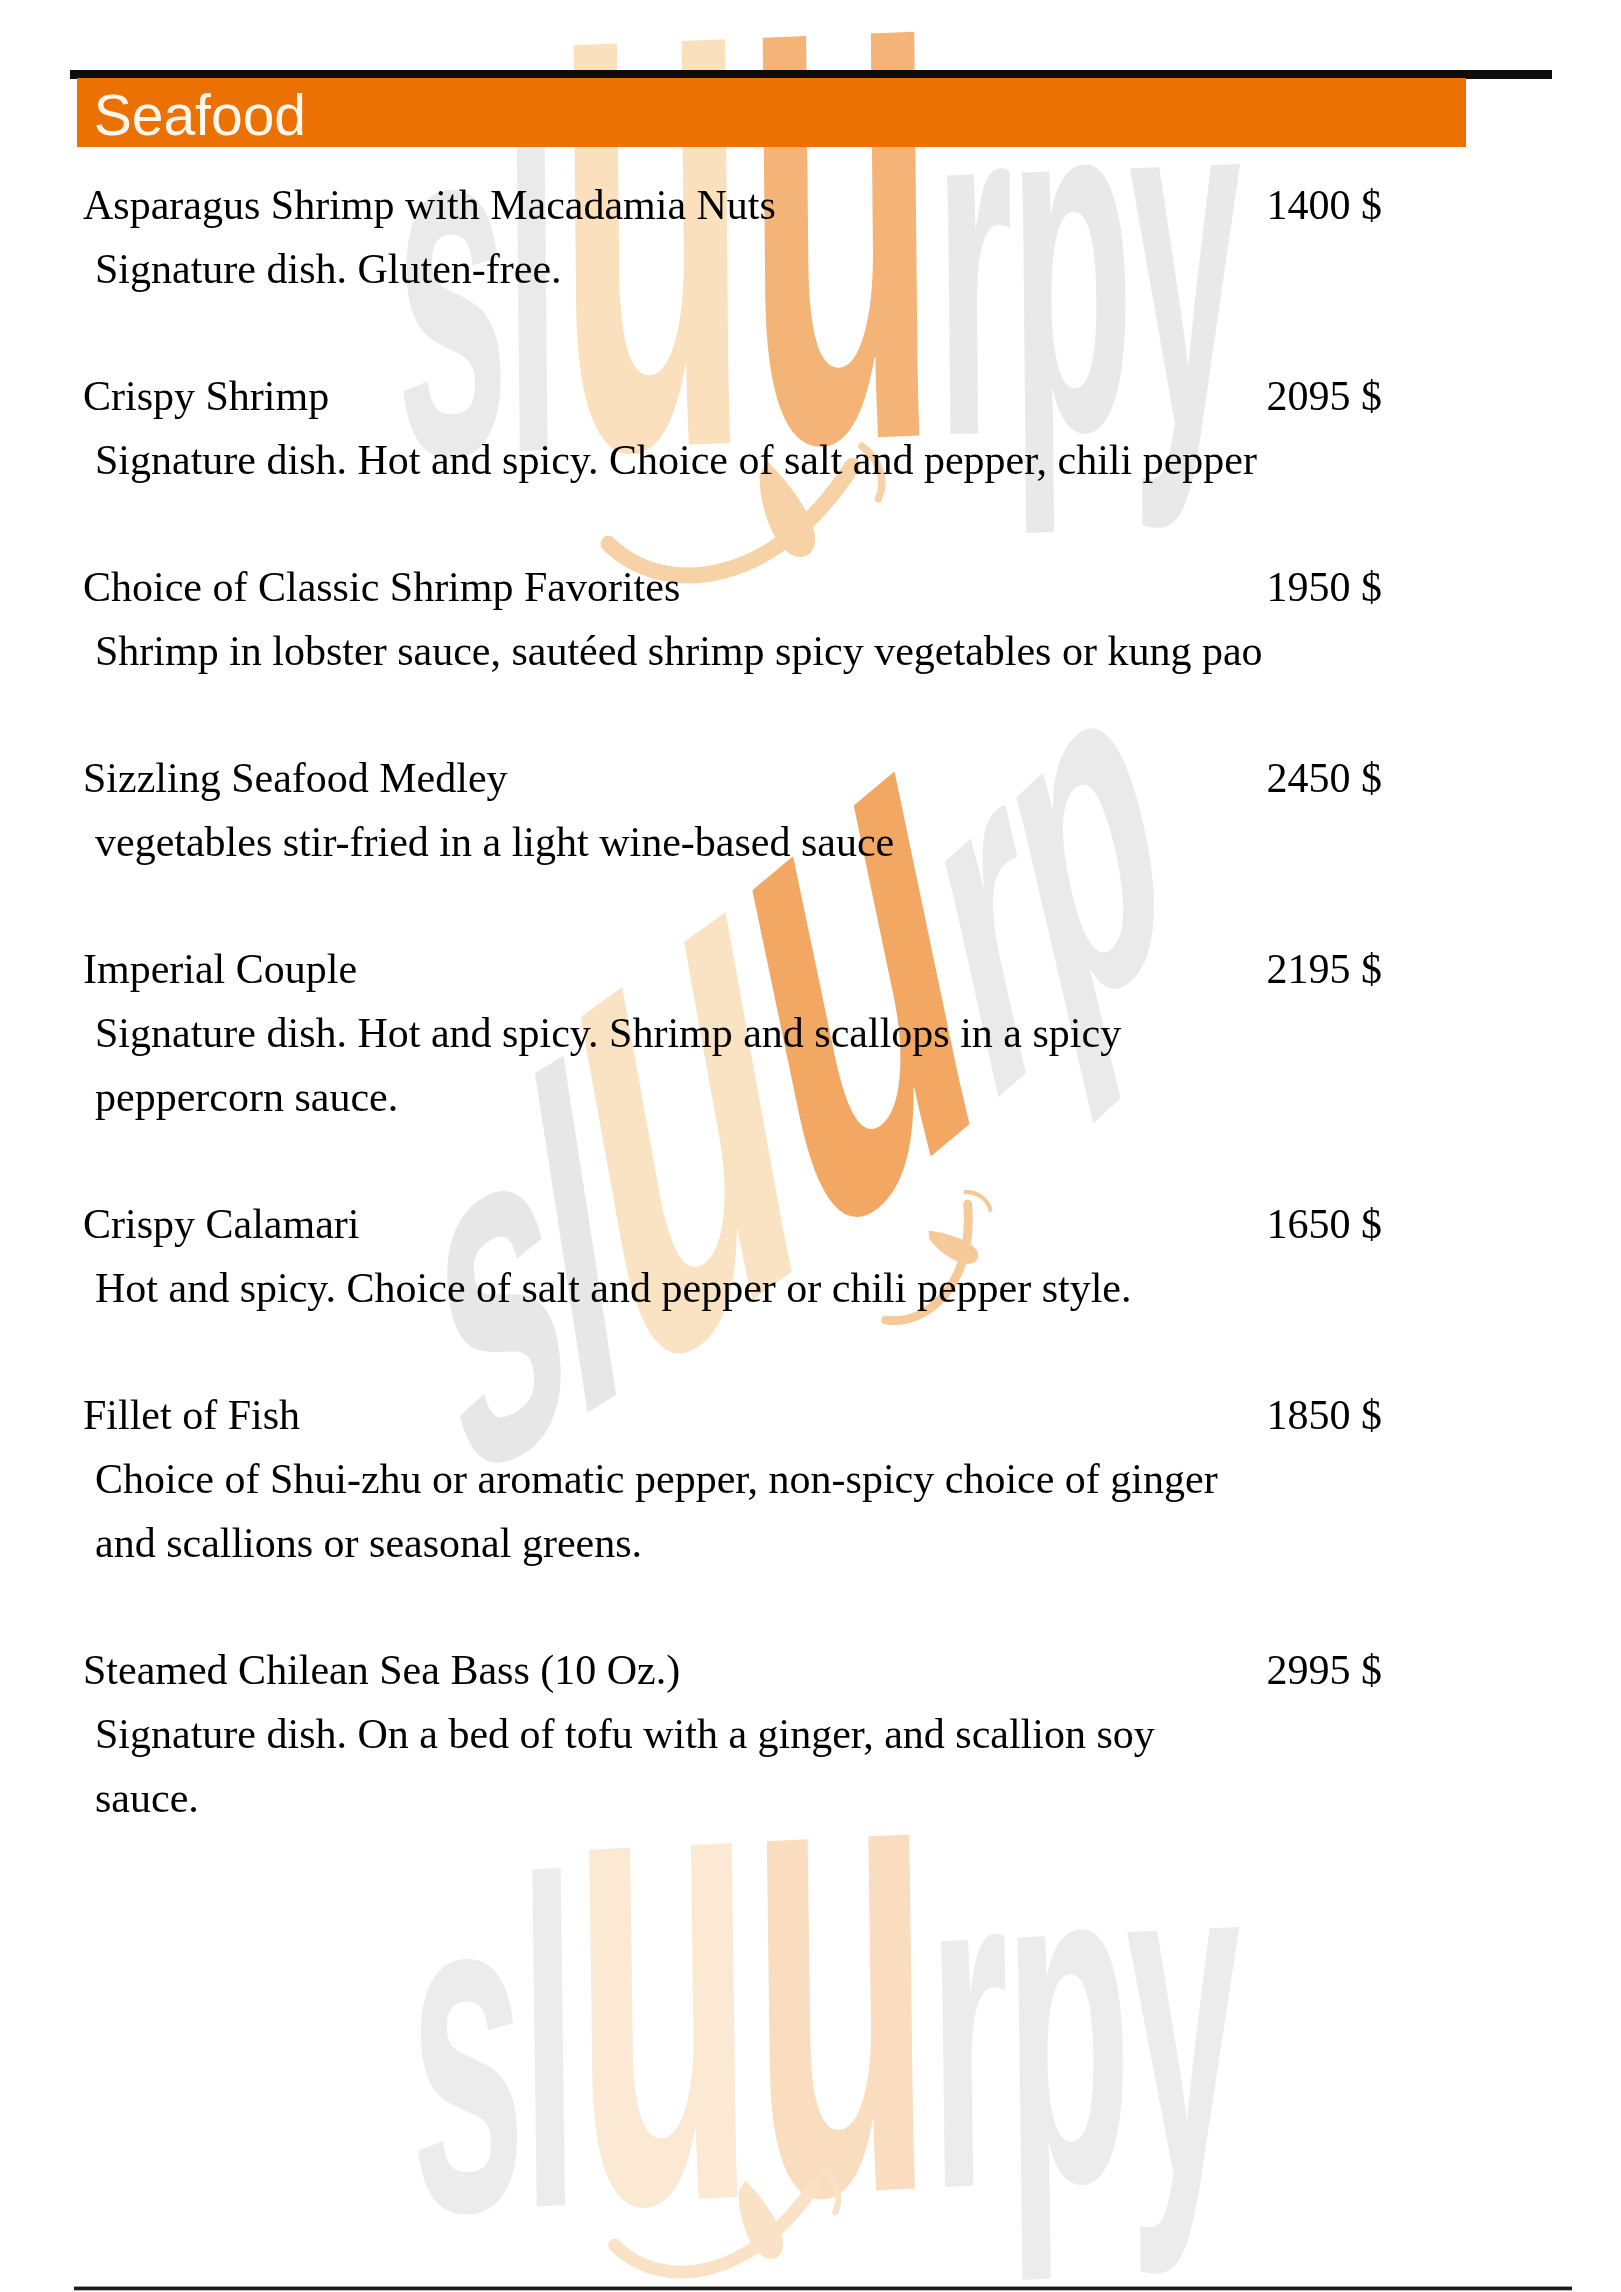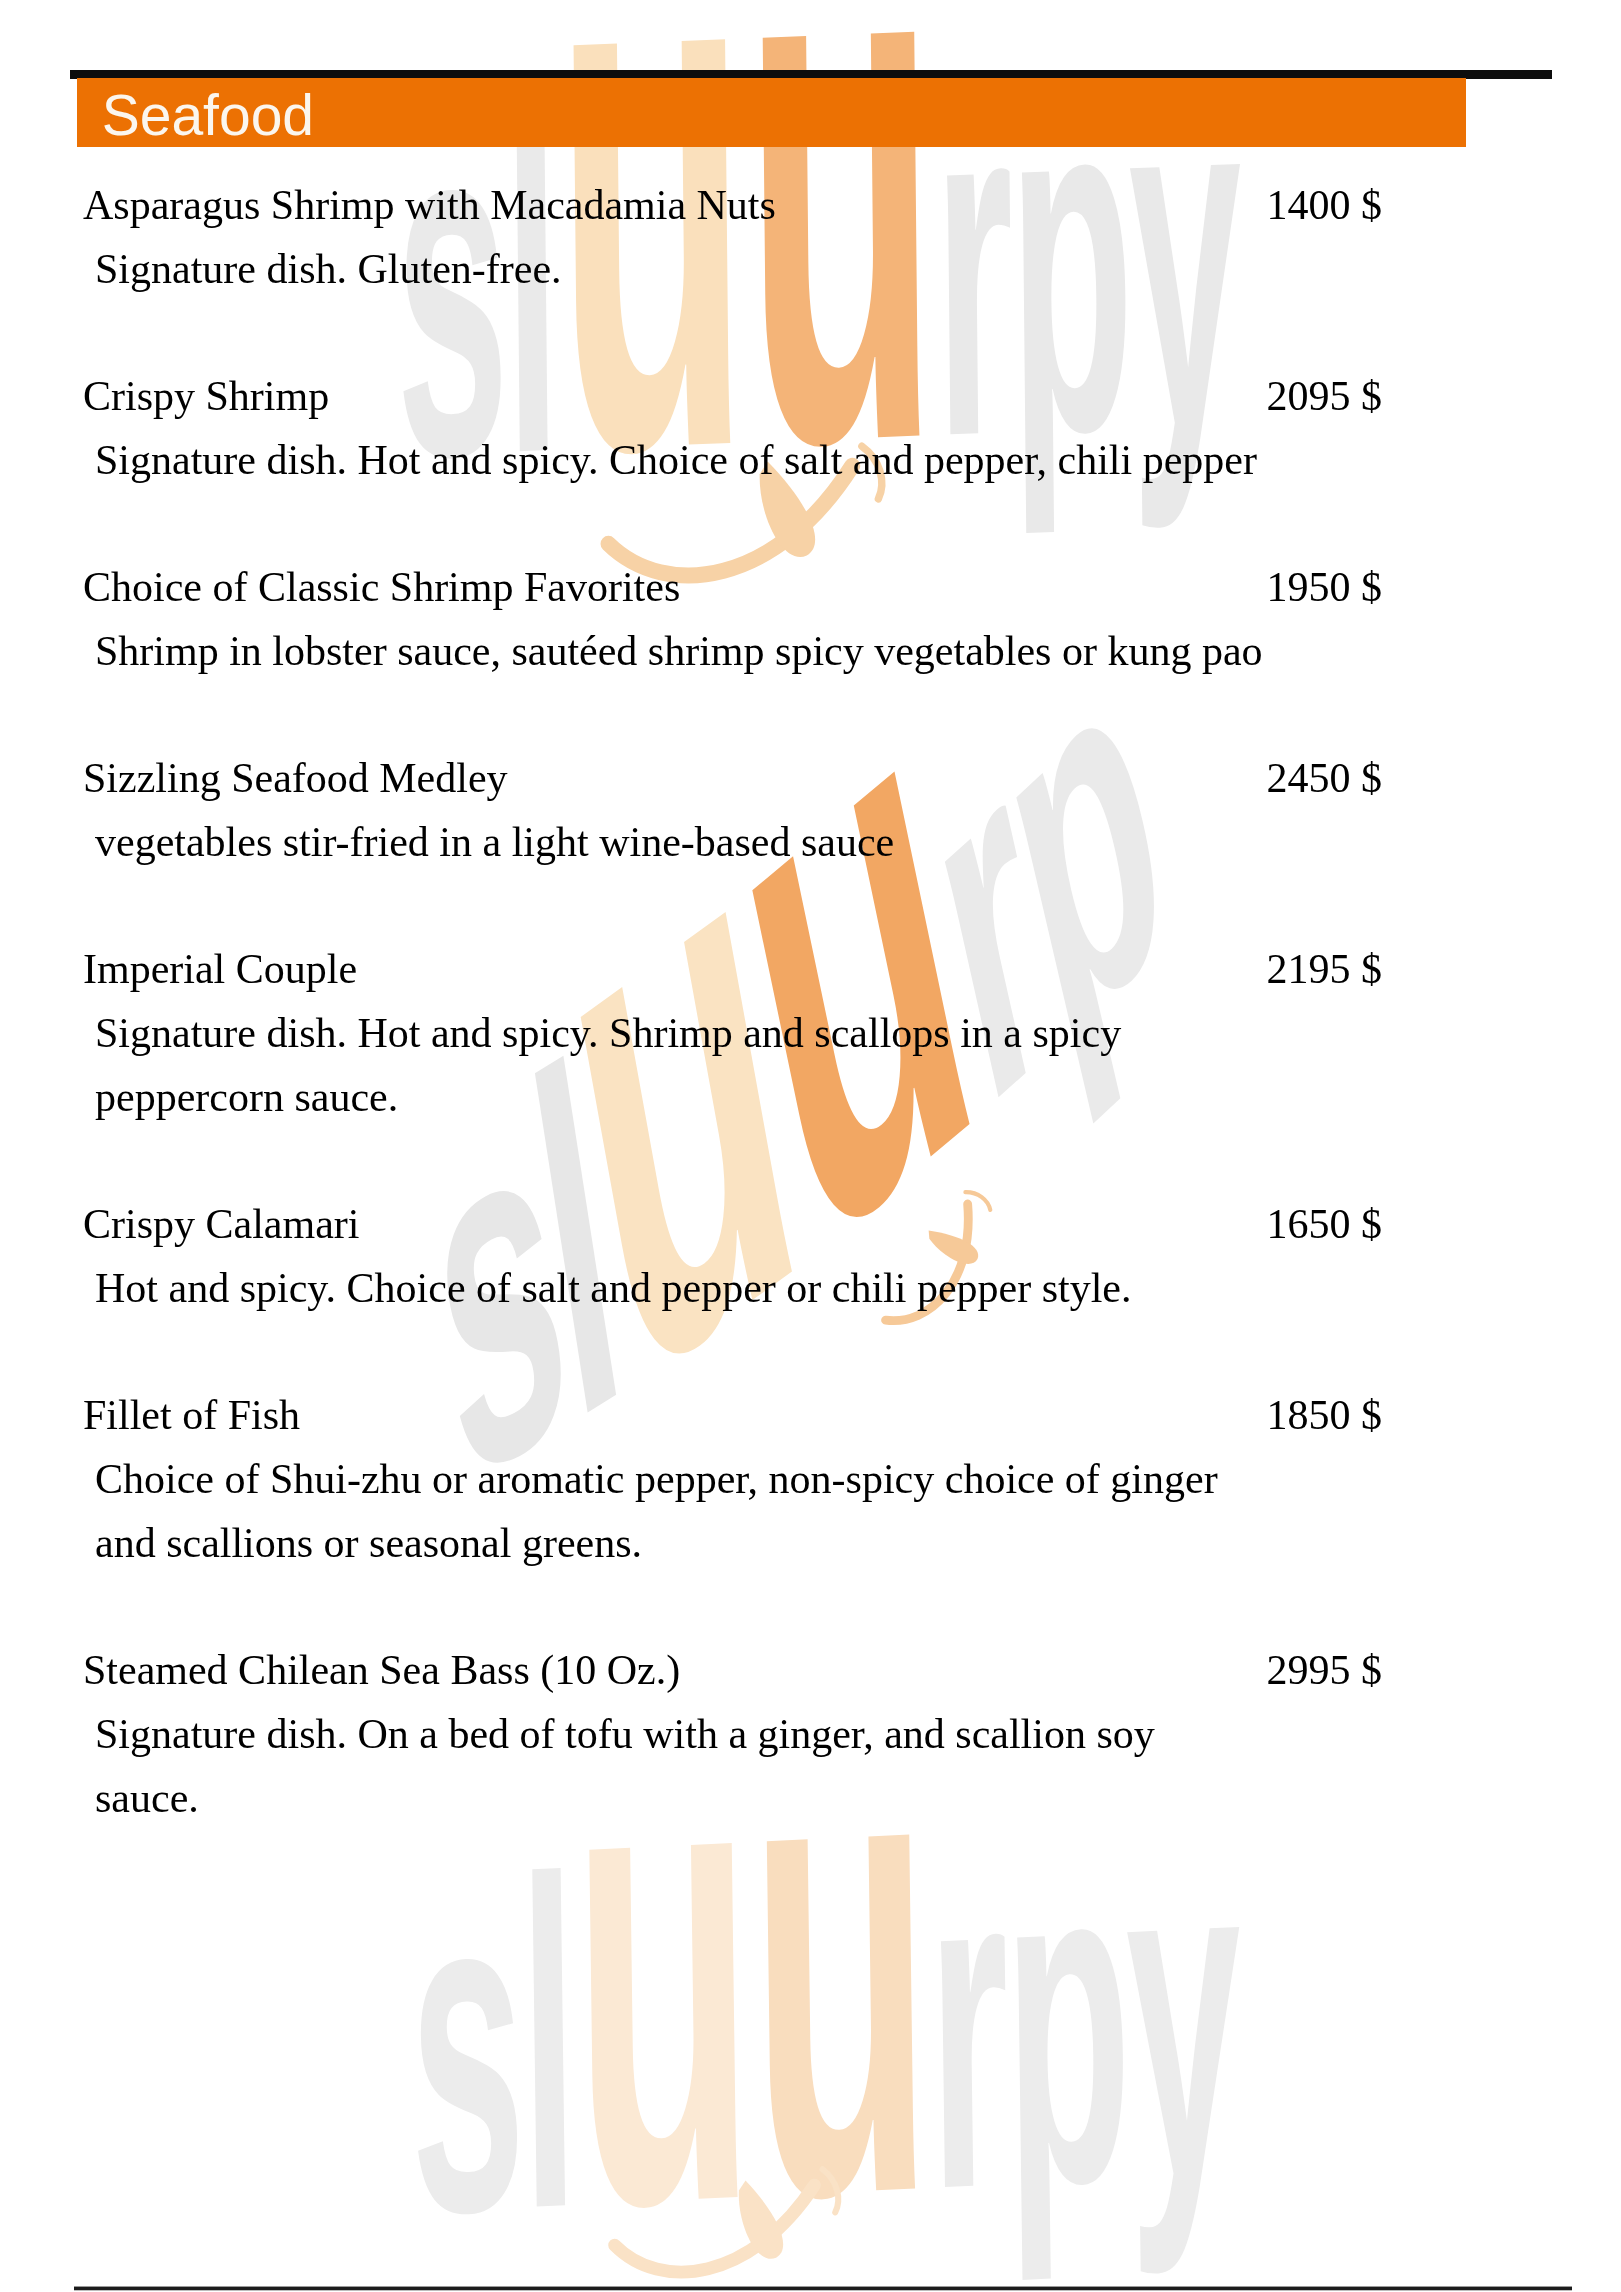--- a/index.html
+++ b/index.html
@@ -28,21 +28,21 @@
     background: var(--bar_black, #0d0d0d);
   }
   .orange-bar {
     position:absolute; z-index:2;
     left:77px; top:78px; width:1389px; height:69px;
     background: var(--orange, #EC7103);
     display:flex; align-items:center;
     padding-left:12.7px; box-sizing:border-box;
   }
   .orange-bar h1 {
-    margin:12px; padding-top:5.9px;
+    margin:4px; padding-top:5.9px;
     font-family:"Liberation Sans", sans-serif;
     font-weight:400;
     font-size:57px; line-height:1;
     color: var(--header_text, #FBF6EE);
   }
 
   
   .menu {
     position:absolute; z-index:1;
     left:83px; top:179px; width:1299px;

